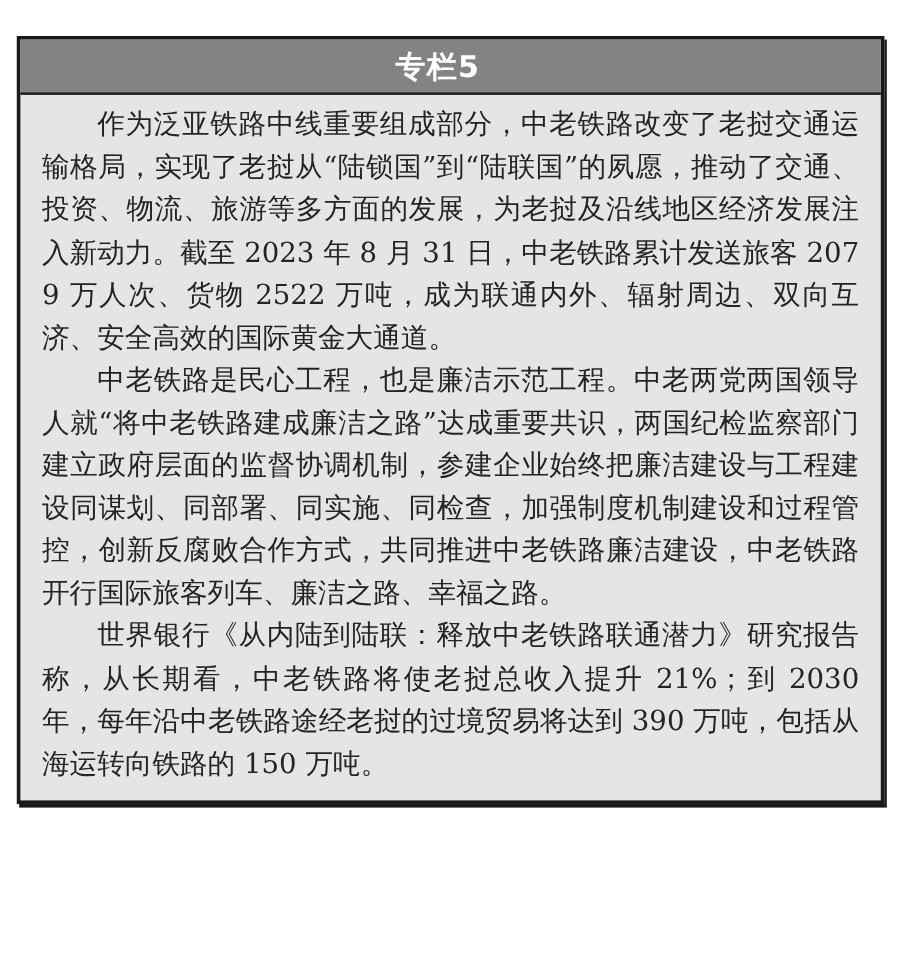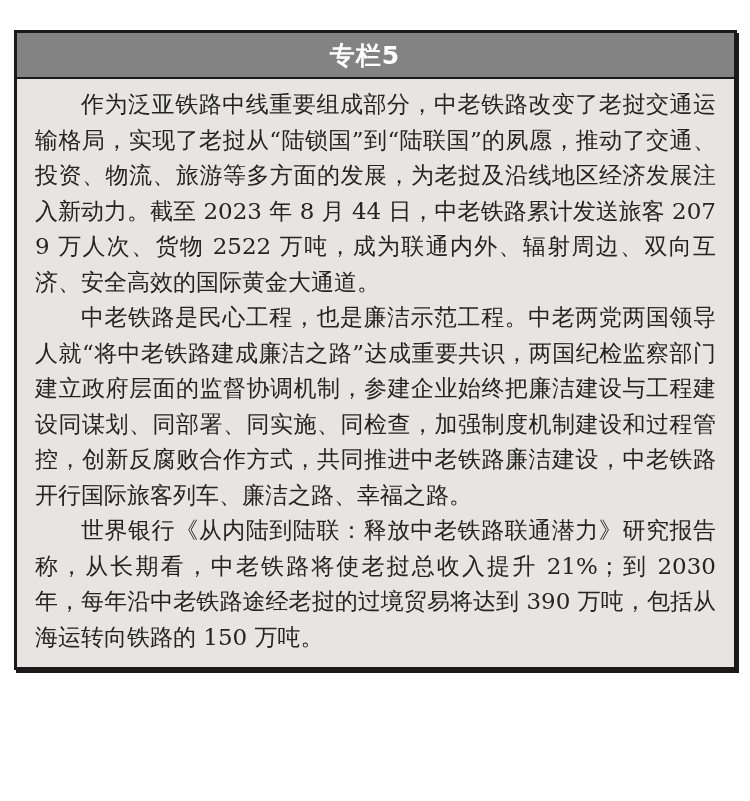--- a/index.html
+++ b/index.html
@@ -59,18 +59,18 @@
 </style>
 </head>
 <body>
 
 <div class="page">
   <div class="panel">
     <div class="panel-header">
       <span class="label">专栏5</span>
     </div>
     <div class="panel-body">
-      <p>作为泛亚铁路中线重要组成部分，中老铁路改变了老挝交通运输格局，实现了老挝从“陆锁国”到“陆联国”的夙愿，推动了交通、投资、物流、旅游等多方面的发展，为老挝及沿线地区经济发展注入新动力。截至 2023 年 8 月 44 日，中老铁路累计发送旅客 2079 万人次、货物 2522 万吨，成为联通内外、辐射周边、双向互济、安全高效的国际黄金大通道。</p>
+      <p>作为泛亚铁路中线重要组成部分，中老铁路改变了老挝交通运输格局，实现了老挝从“陆锁国”到“陆联国”的夙愿，推动了交通、投资、物流、旅游等多方面的发展，为老挝及沿线地区经济发展注入新动力。截至 2023 年 8 月 31 日，中老铁路累计发送旅客 2079 万人次、货物 2522 万吨，成为联通内外、辐射周边、双向互济、安全高效的国际黄金大通道。</p>
       <p>中老铁路是民心工程，也是廉洁示范工程。中老两党两国领导人就“将中老铁路建成廉洁之路”达成重要共识，两国纪检监察部门建立政府层面的监督协调机制，参建企业始终把廉洁建设与工程建设同谋划、同部署、同实施、同检查，加强制度机制建设和过程管控，创新反腐败合作方式，共同推进中老铁路廉洁建设，中老铁路开行国际旅客列车、廉洁之路、幸福之路。</p>
       <p>世界银行《从内陆到陆联：释放中老铁路联通潜力》研究报告称，从长期看，中老铁路将使老挝总收入提升 21%；到 2030 年，每年沿中老铁路途经老挝的过境贸易将达到 390 万吨，包括从海运转向铁路的 150 万吨。</p>
     </div>
   </div>
 </div>
 
 </body></html>

